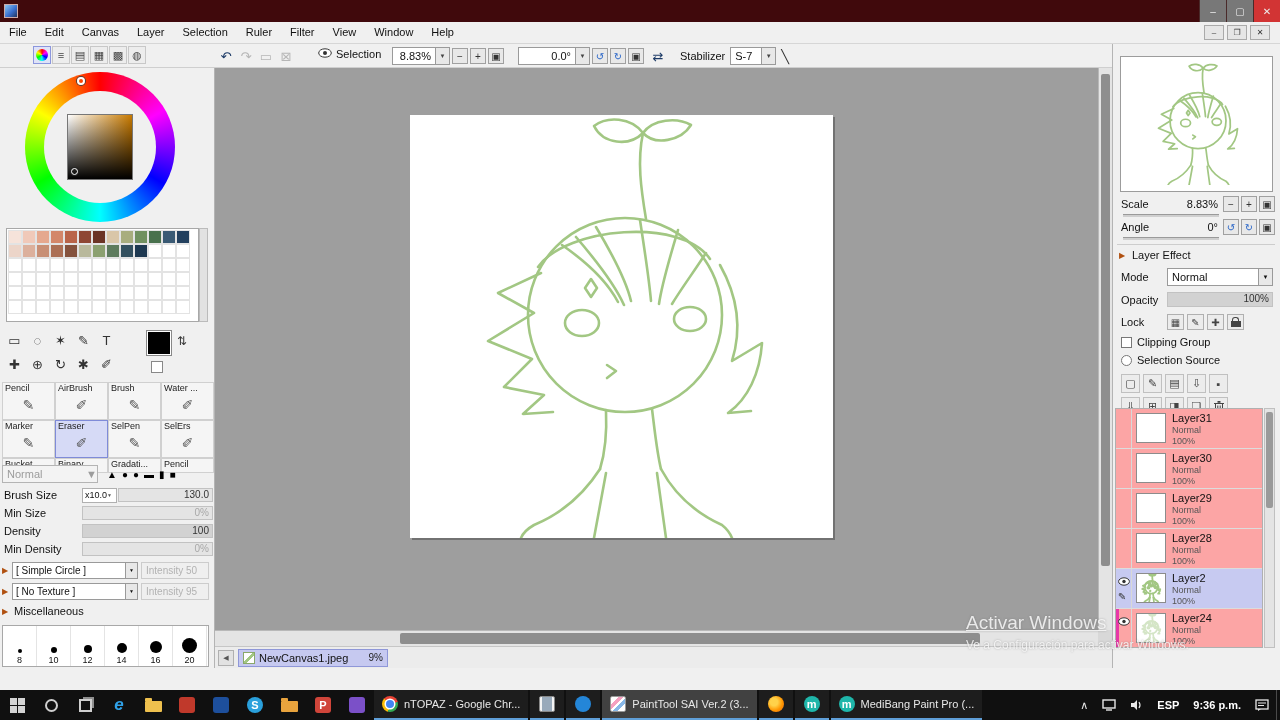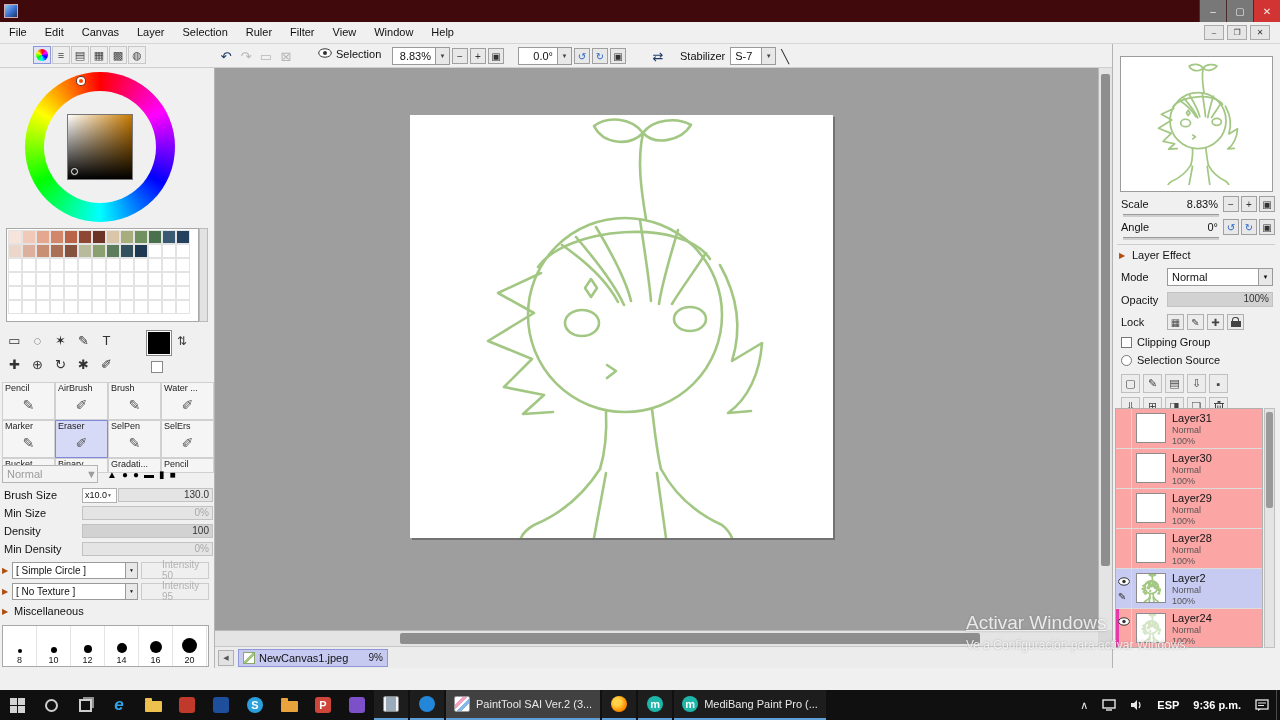--- a/index.html
+++ b/index.html
@@ -97,21 +97,21 @@
   .groove .gval { position:absolute; right:3px; top:0; line-height:12px; font-size:10px; color:#333; }
   .groove .gval.dim { color:#a8a8a8; }
   .sel-row { position:absolute; left:2px; width:212px; height:18px; display:flex; align-items:center; }
   .tri { width:10px; font-size:8px; color:#b05010; }
   .sel-combo { width:126px; height:17px; background:#fff; border:1px solid #9a9a9a; display:flex;
                align-items:center; font-size:10px; }
   .sel-combo .val { flex:1; padding-left:3px; }
   .sel-combo .drop { width:12px; height:100%; background:#e8e8e8; border-left:1px solid #9a9a9a;
                      font-size:5px; display:flex; align-items:center; justify-content:center; }
   .intensity { width:68px; height:17px; margin-left:3px; background:#efefef; border:1px solid #cccccc;
-               color:#b2b2b2; font-size:10px; display:flex; align-items:center; padding-left:20px; }
+               color:#b2b2b2; font-size:10px; display:flex; align-items:center; padding-left:4px; }
   .misc-row { left:2px; top:537px; display:flex; align-items:center; gap:2px; }
   .presets { left:2px; top:557px; width:207px; height:42px; background:#fff; border:1px solid #a8a8a8;
              display:flex; }
   .preset-cell { width:34px; border-right:1px solid #e4e4e4; display:flex; flex-direction:column;
                  align-items:center; justify-content:flex-end; padding-bottom:1px; }
   .preset-dot { background:#000; border-radius:50%; margin-bottom:2px; }
   .preset-label { font-size:9px; line-height:10px; }
 
   
   .canvas-area { left:215px; top:68px; width:897px; height:578px; background:#9e9e9e; overflow:hidden; }
@@ -332,21 +332,21 @@
     <div class="tbgroup" style="left:392px;top:3px">
       <div class="combo" style="width:58px">
         <span class="val">8.83%</span>
         <span class="drop">▼</span>
       </div>
       <div class="nbtn">−</div>
       <div class="nbtn">+</div>
       <div class="nbtn">▣</div>
     </div>
     <div class="tbgroup" style="left:518px;top:3px">
-      <div class="combo" style="width:54px">
+      <div class="combo" style="width:72px">
         <span class="val">0.0°</span>
         <span class="drop">▼</span>
       </div>
       <div class="nbtn blue">↺</div>
       <div class="nbtn blue">↻</div>
       <div class="nbtn">▣</div>
     </div>
     <div class="tbgroup" style="left:648px;top:2px">
       <div class="tb-btn">⇄</div>
     </div>
@@ -840,20 +840,24 @@
           <div class="pin-folder" style="background: rgb(232, 163, 61);"></div>
         </div>
         <div class="tb-item">
           <div class="pin-square" style="background: rgb(208, 69, 58);">P</div>
         </div>
         <div class="tb-item">
           <div class="pin-square" style="background: rgb(123, 80, 200);"></div>
         </div>
       </div>
     <div style="display:flex" id="open-windows">
+        <div class="tb-winbtn">
+          <div class="ticon16 ico-chrome"></div>
+          <span class="blabel">nTOPAZ - Google Chr...</span>
+        </div>
         <div class="tb-winbtn iconbtn">
           <div class="ticon16 ico-doc"></div>
         </div>
         <div class="tb-winbtn iconbtn">
           <div class="ticon16 ico-bluedot"></div>
         </div>
         <div class="tb-winbtn active">
           <div class="ticon16 ico-sai"></div>
           <span class="blabel">PaintTool SAI Ver.2 (3...</span>
         </div>

